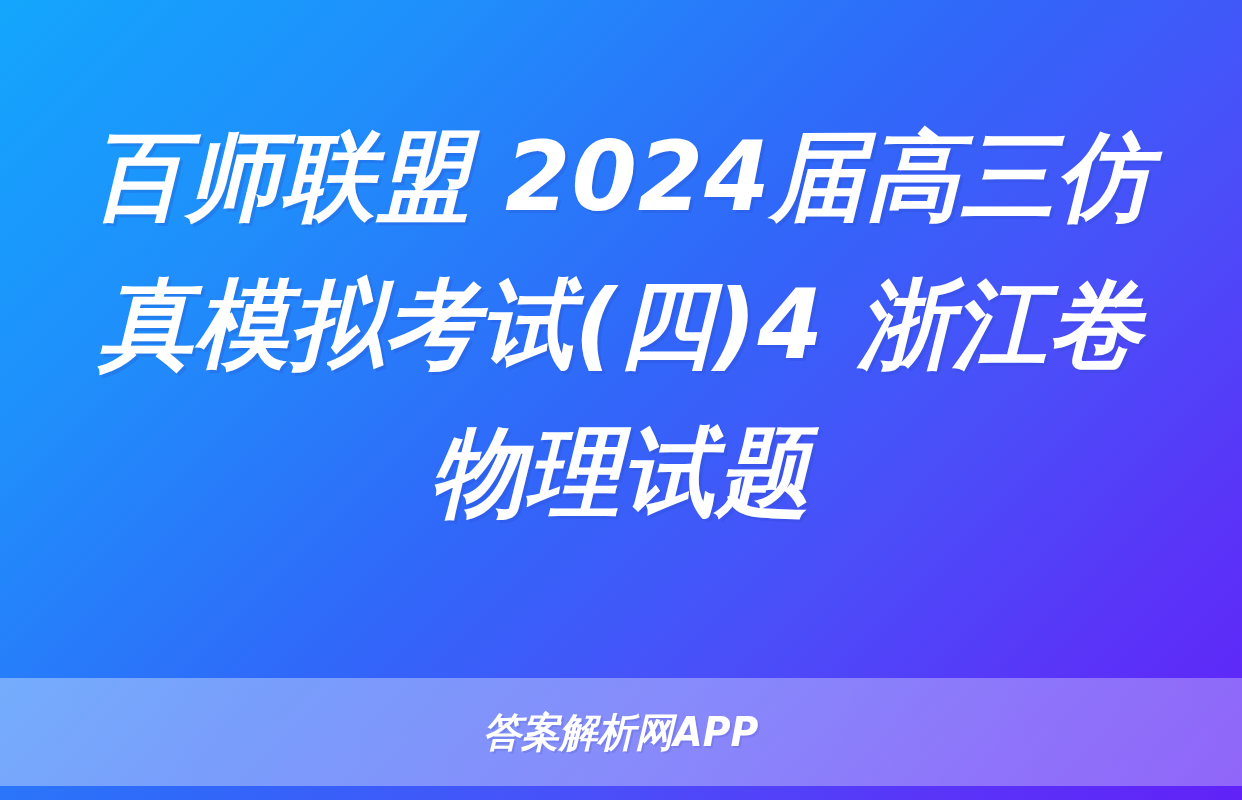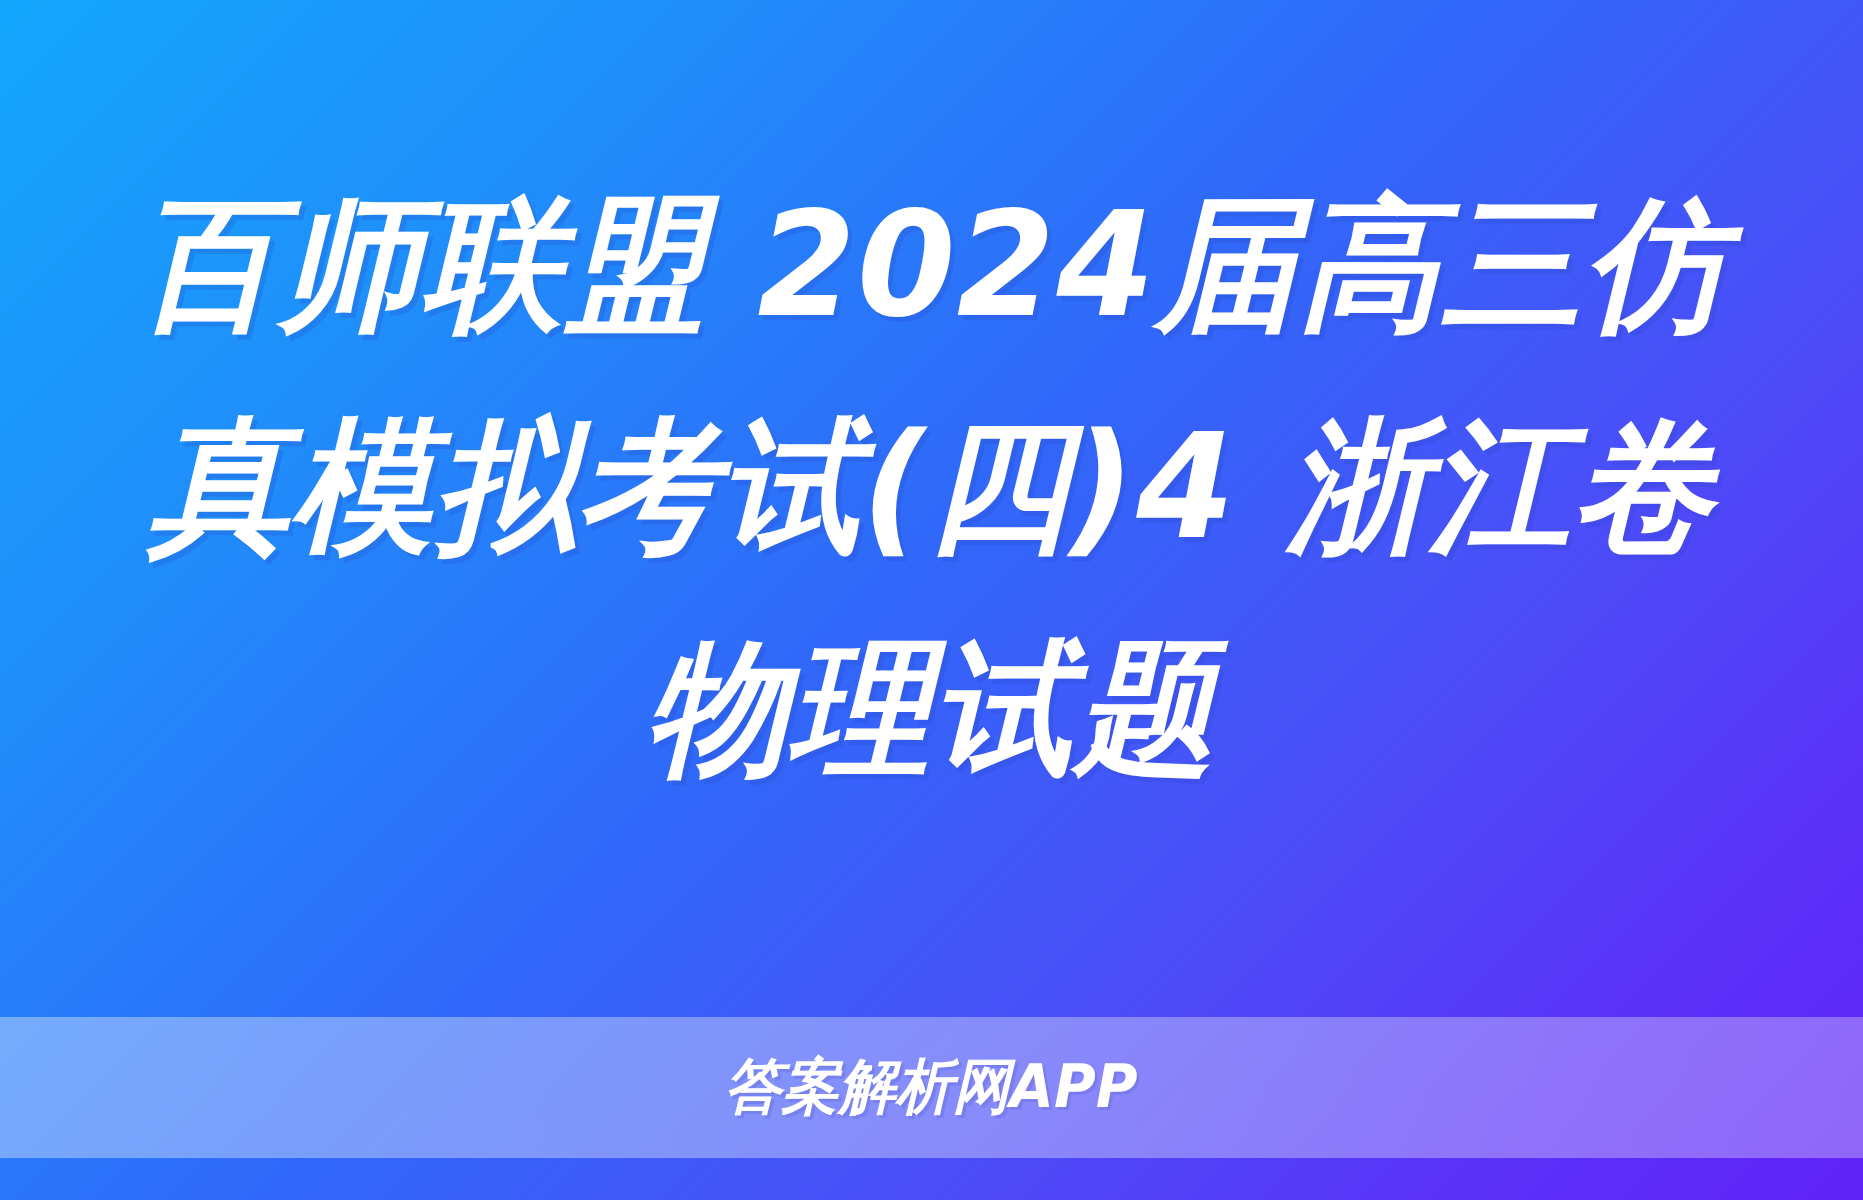--- a/index.html
+++ b/index.html
@@ -60,21 +60,21 @@
     transform: scaleX(0.97);
     text-shadow: 3px 3px 0 rgba(40, 70, 190, 0.22);
   }
 
   
   .footer-band {
     position: absolute;
     left: 0;
     top: 678px;
     width: 1242px;
-    height: 94px;
+    height: 108px;
     background: linear-gradient(100deg,
                 rgba(255,255,255,0.36) 0%,
                 rgba(255,255,255,0.34) 50%,
                 rgba(255,255,255,0.30) 100%);
     display: flex;
     align-items: center;
     justify-content: center;
   }
 
   .footer-watermark {

